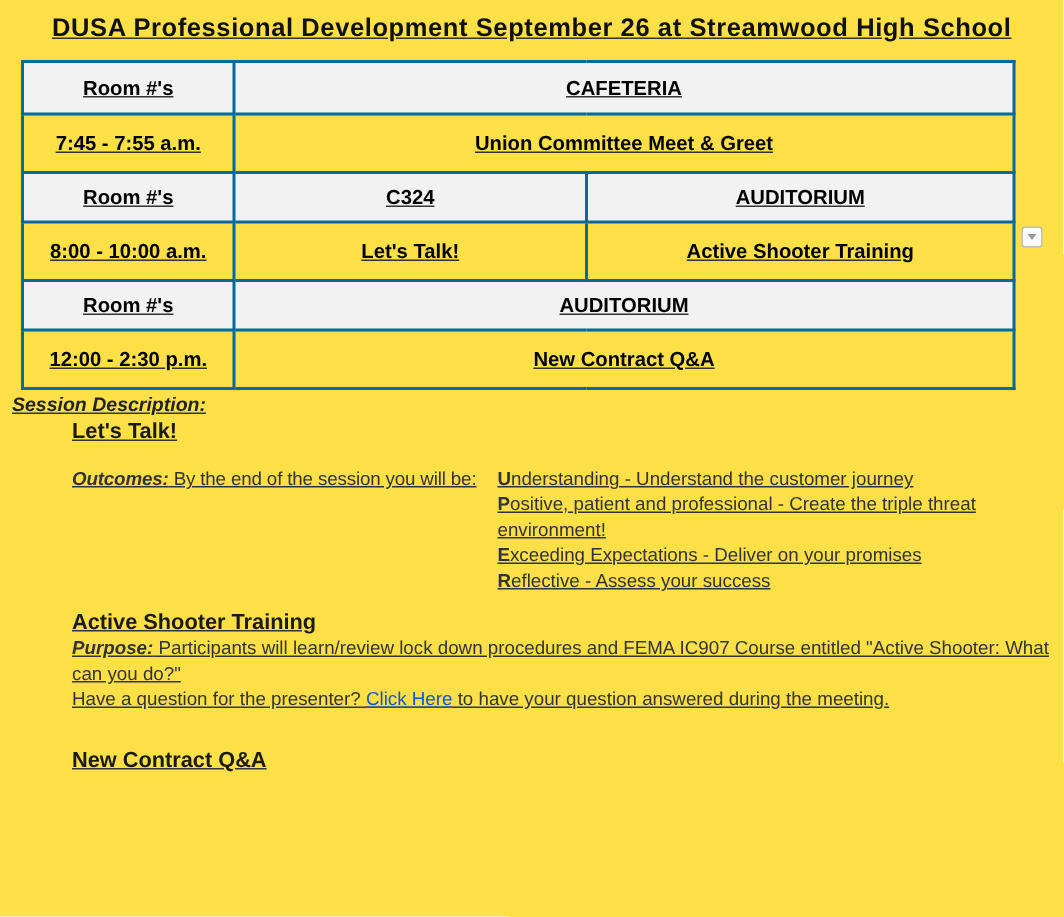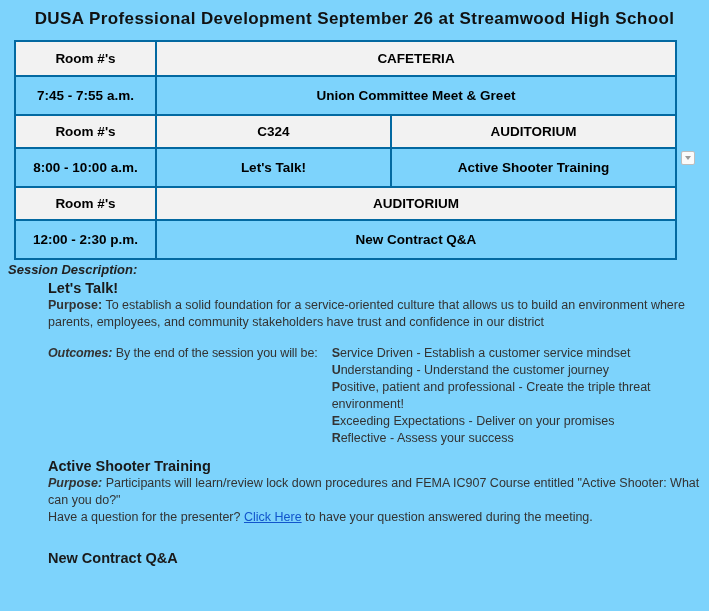--- a/index.html
+++ b/index.html
@@ -1,24 +1,25 @@
 <!DOCTYPE html>
 <html><head>
 <meta charset="utf-8">
 <style>
   * { margin: 0; padding: 0; box-sizing: border-box; }
   html, body { background: #ffffff; }
   .page {
     position: relative;
     width: 709px;
     height: 611px;
-    background: #7dd3fc;
+    background: #fde047;
     font-family: "Liberation Sans", sans-serif;
     color: #333333;
     overflow: hidden;
+    text-decoration: underline;
   }
   .doc-title {
     padding-top: 9px;
     text-align: center;
     font-size: 17px;
     font-weight: bold;
     letter-spacing: 0.4px;
     color: #111111;
     white-space: nowrap;
   }
@@ -154,26 +155,24 @@
 
   <div class="dd-box">
     <span class="tri"></span>
   </div>
 
   <div class="session-label">Session Description:</div>
 
   <div class="sections">
 
     <div class="sec-heading h-talk">Let's Talk!</div>
-    <div class="purpose-para"><span class="b">Purpose:</span><span> To establish a solid foundation for a service-oriented culture that allows us to build an environment where parents, employees, and community stakeholders have trust and confidence in our district</span></div>
 
     <div class="outcomes-row">
       <div class="outcomes-intro"><span class="bi">Outcomes:</span><span> By the end of the session you will be:</span></div>
       <div class="outcomes-list">
-        <div class="outcome-item"><span class="lead">S</span><span>ervice Driven - Establish a customer service mindset</span></div>
         <div class="outcome-item"><span class="lead">U</span><span>nderstanding - Understand the customer journey</span></div>
         <div class="outcome-item"><span class="lead">P</span><span>ositive, patient and professional - Create the triple threat environment!</span></div>
         <div class="outcome-item"><span class="lead">E</span><span>xceeding Expectations - Deliver on your promises</span></div>
         <div class="outcome-item"><span class="lead">R</span><span>eflective - Assess your success</span></div>
       </div>
     </div>
 
     <div class="sec-heading h-shooter">Active Shooter Training</div>
     <div class="purpose-para"><span class="bi">Purpose:</span><span> Participants will learn/review lock down procedures and FEMA IC907 Course entitled "Active Shooter: What can you do?"</span></div>
 

